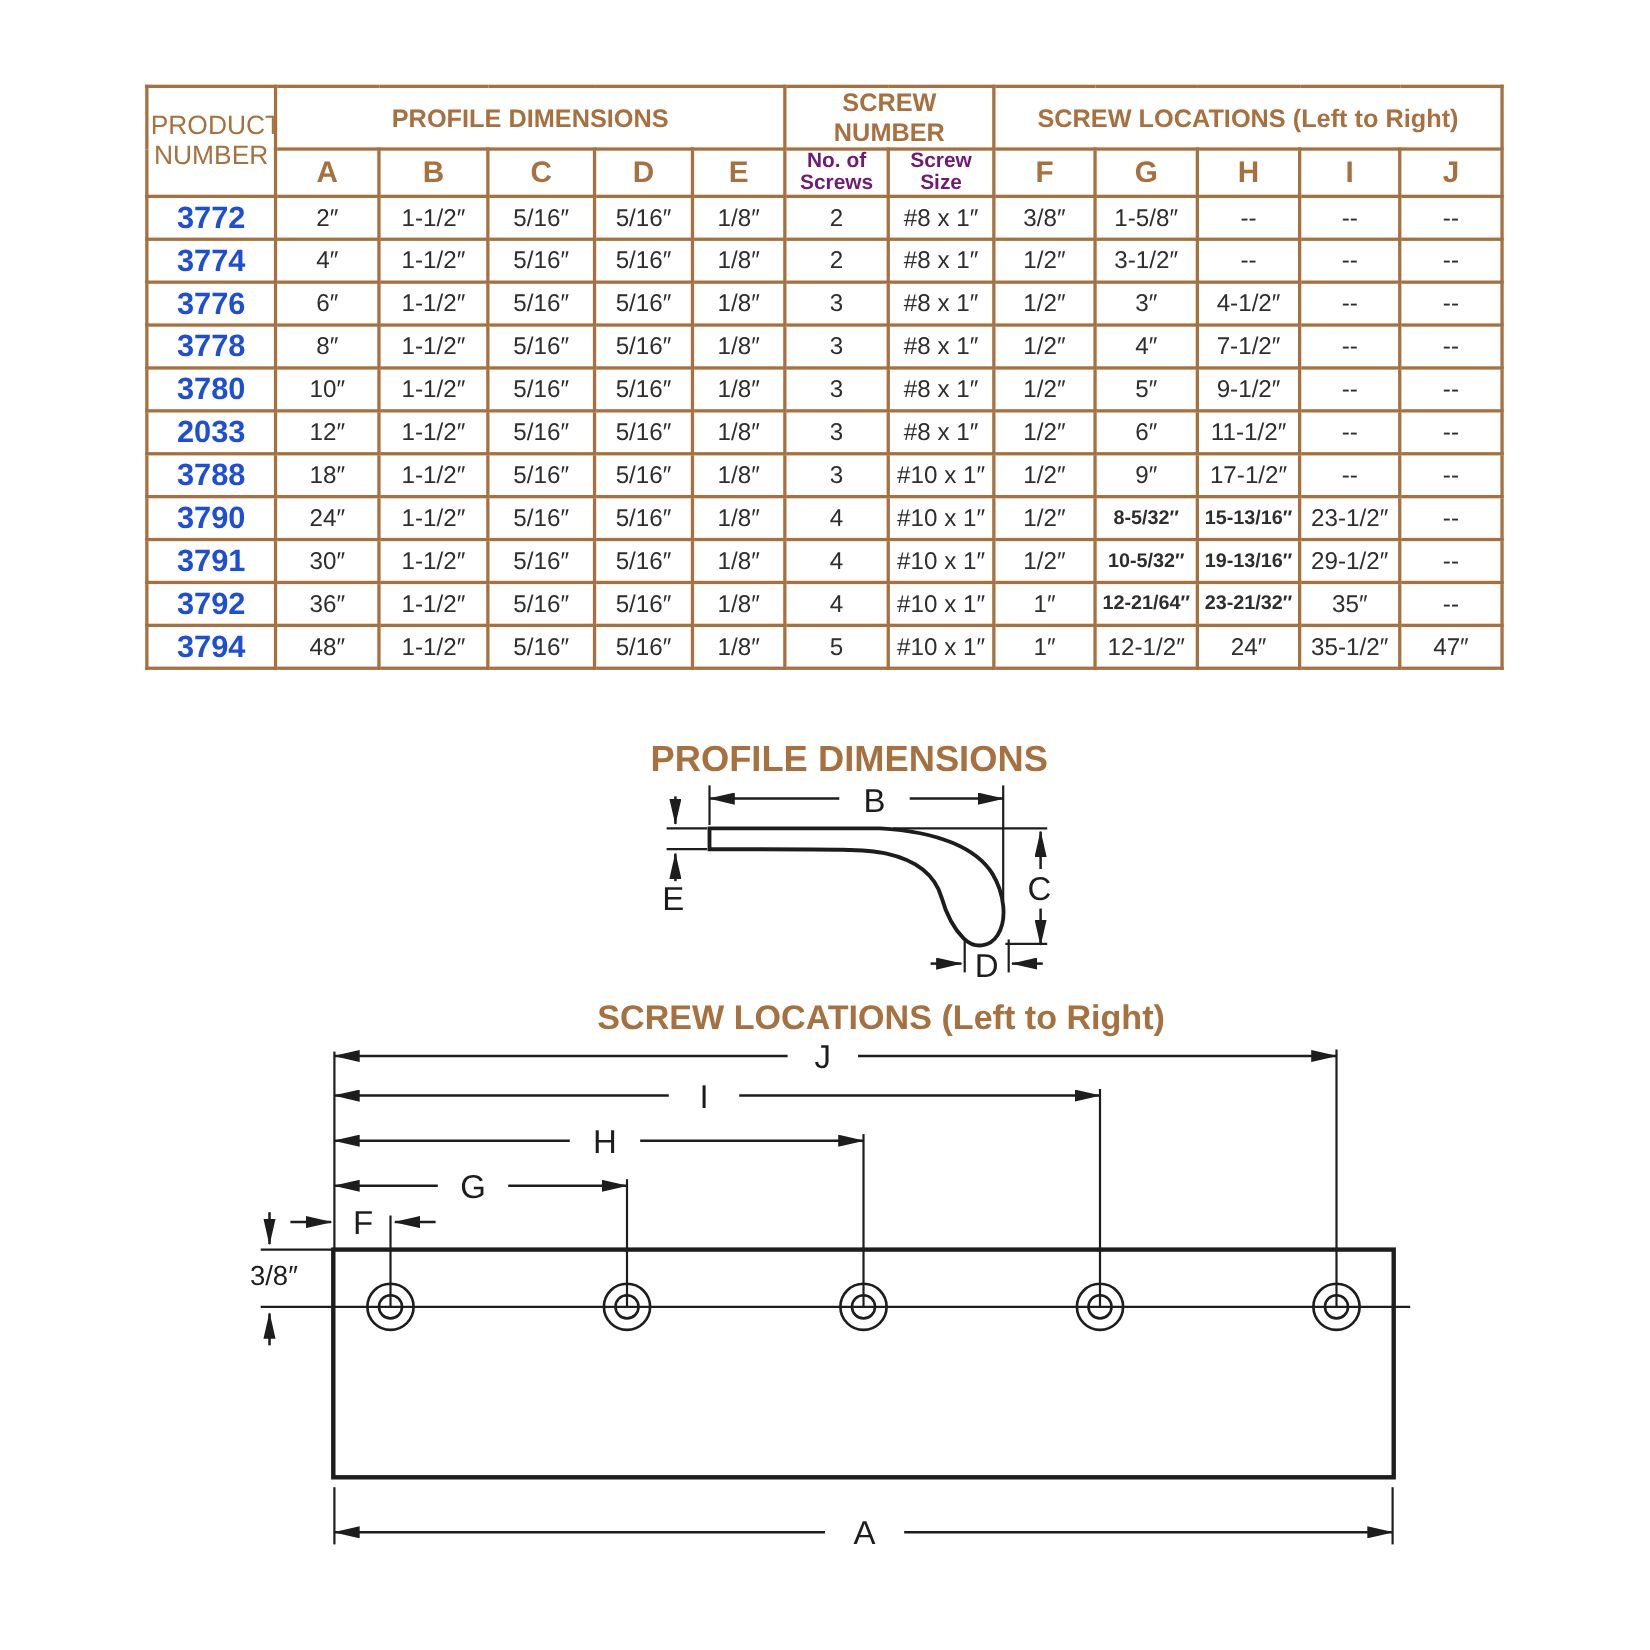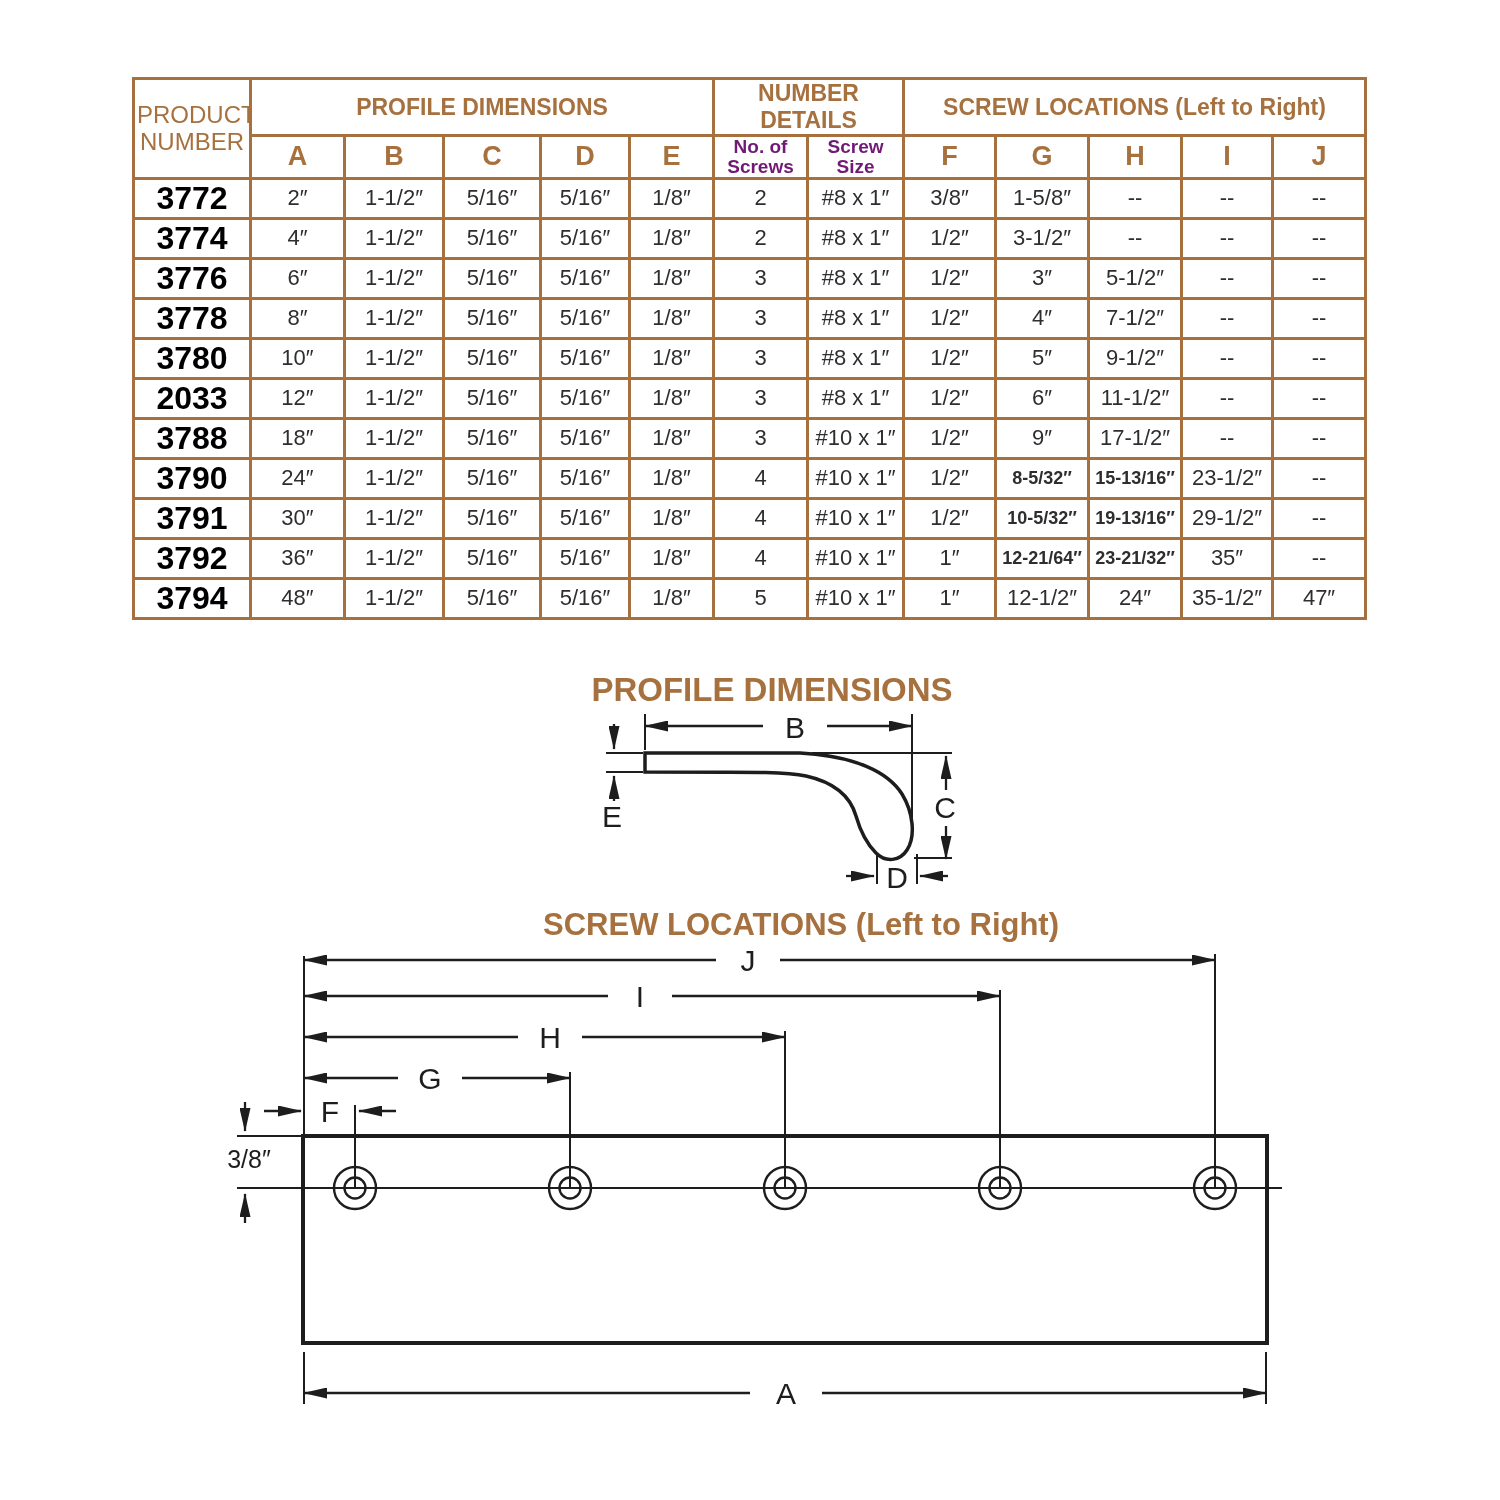--- a/index.html
+++ b/index.html
@@ -20,21 +20,21 @@
   }
   tr.hrow1 th { height:43px; }
   tr.hrow2 th { height:34px; }
   table.spec tbody td { height:36px; }
 
   th.group   { color:#a7713f; font-weight:bold; font-size:23px; }
   th.pn-head { color:#a7713f; font-weight:normal; font-size:24px; line-height:1.15;
                white-space:pre-line; border-top:none; border-left:none; }
   th.letter  { color:#a7713f; font-weight:bold; font-size:27px; }
   th.subhead { color:#701a75; font-weight:bold; font-size:19px; line-height:1.05; white-space:pre-line; }
-  td.pn      { border-left:none; color:#000000; font-weight:bold; font-size:32px; }
+  td.pn      { border-left:none; color:#1d4ed8; font-weight:bold; font-size:28px; }
   td.val     { color:#2e2e2e; font-size:22px; }
   td.val.small { font-size:18px;font-weight:bold; }
 
   
   .diagram-title {
     position:absolute; color:#a7713f; font-weight:bold; text-align:center; white-space:nowrap;
   }
   #profile-title { left:522px; top:671px; width:500px; font-size:33px; }
   #screw-title   { left:543px; top:907px; width:500px; font-size:31px; }
 
@@ -65,21 +65,21 @@
       <col style="width:93px">
       <col style="width:93px">
       <col style="width:91px">
       <col style="width:93px">
   </colgroup>
   <thead>
     <tr class="hrow1">
       <th class="pn-head" rowspan="2">PRODUCT
 NUMBER</th>
       <th class="group" colspan="5">PROFILE DIMENSIONS</th>
-      <th class="group" colspan="2">NUMBER DETAILS</th>
+      <th class="group" colspan="2">SCREW NUMBER</th>
       <th class="group" colspan="5">SCREW LOCATIONS (Left to Right)</th>
     </tr>
     <tr class="hrow2">
       <th class="letter">A</th>
       <th class="letter">B</th>
       <th class="letter">C</th>
       <th class="letter">D</th>
       <th class="letter">E</th>
       <th class="subhead">No. of
 Screws</th>
@@ -127,21 +127,21 @@
       <td class="pn">3776</td>
       <td class="val">6″</td>
       <td class="val">1-1/2″</td>
       <td class="val">5/16″</td>
       <td class="val">5/16″</td>
       <td class="val">1/8″</td>
       <td class="val">3</td>
       <td class="val">#8 x 1″</td>
       <td class="val">1/2″</td>
       <td class="val">3″</td>
-      <td class="val">5-1/2″</td>
+      <td class="val">4-1/2″</td>
       <td class="val">--</td>
       <td class="val">--</td>
     </tr>
     <tr>
       <td class="pn">3778</td>
       <td class="val">8″</td>
       <td class="val">1-1/2″</td>
       <td class="val">5/16″</td>
       <td class="val">5/16″</td>
       <td class="val">1/8″</td>

